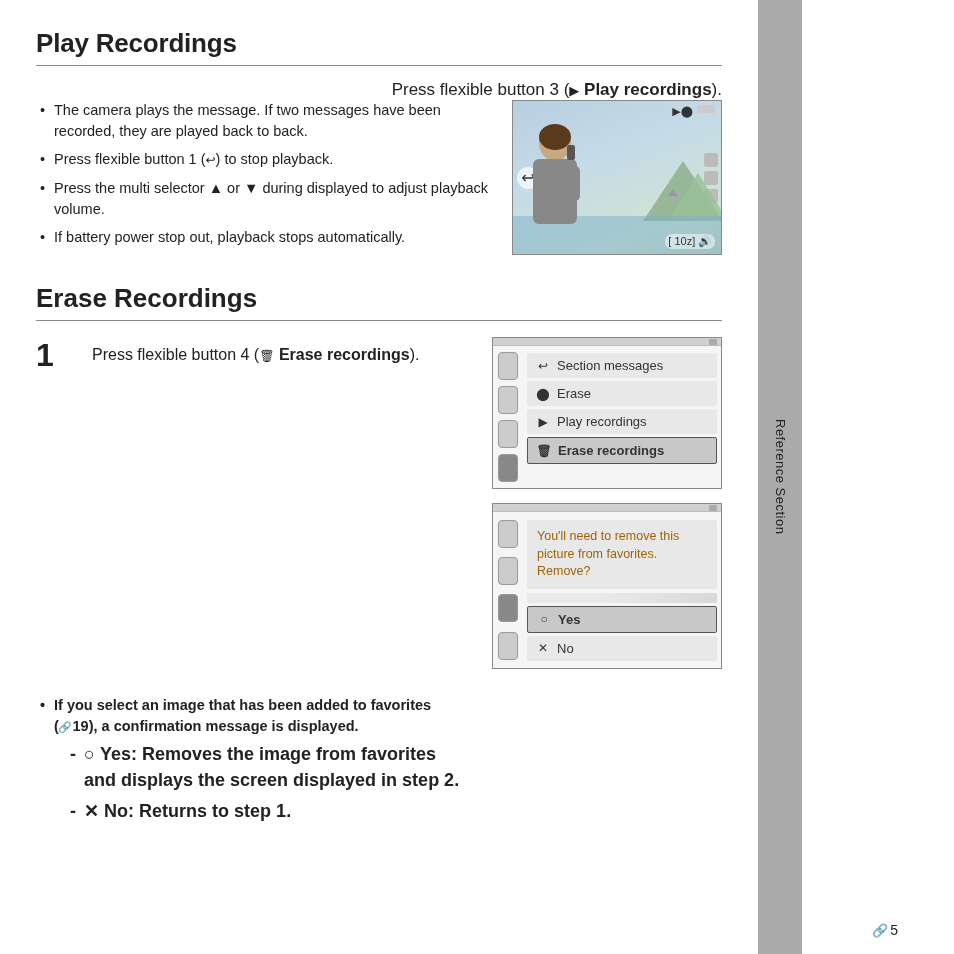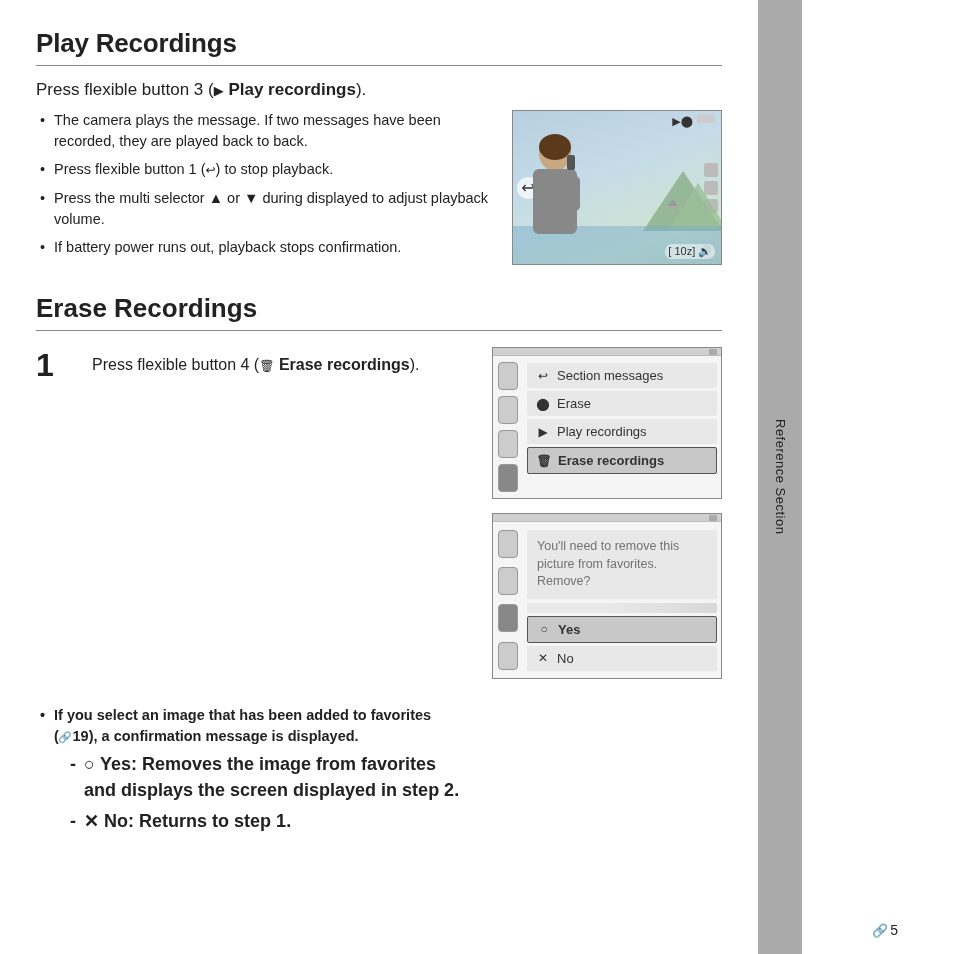--- a/index.html
+++ b/index.html
@@ -54,21 +54,22 @@
     }
 
     
     .play-section {
       margin-bottom: 28px;
     }
 
     .subsection-heading {
       font-size: 17px;
       font-weight: normal;
-      margin-bottom: 10px;
+      margin-bottom: 0;
+      text-align: right;
     }
 
     .subsection-heading strong {
       font-weight: bold;
     }
 
     .play-content-row {
       display: flex;
       gap: 12px;
       align-items: center;
@@ -299,21 +300,21 @@
       width: 8px;
       height: 6px;
       background: #aaa;
       border-radius: 1px;
     }
 
     
     .confirm-text-area {
       padding: 8px 10px;
       font-size: 12.5px;
-      color: #737373;
+      color: #a16207;
       line-height: 1.4;
       background: #e8e8e8;
       margin: 4px;
       border-radius: 2px;
     }
 
     
     .erase-bottom-row {
       display: flex;
       gap: 20px;
@@ -393,21 +394,21 @@
       <p class="subsection-heading">
         Press flexible button 3 (<span style="font-size:13px;">▶</span> <strong>Play recordings</strong>).
       </p>
 
       <div class="play-content-row">
         <div class="play-text">
           <ul class="bullet-list">
             <li>The camera plays the message. If two messages have been recorded, they are played back to back.</li>
             <li>Press flexible button 1 (<span style="font-size:12px;">↩</span>) to stop playback.</li>
             <li>Press the multi selector ▲ or ▼ during displayed to adjust playback volume.</li>
-            <li>If battery power runs out, playback stops confirmation.</li>
+            <li>If battery power stop out, playback stops automatically.</li>
           </ul>
         </div>
 
         <div class="camera-display">
           <div class="camera-display-inner">
 
             <div class="cam-top-icons">
               <span style="font-size:11px;">▶⬤</span>
               <span style="background:#ccc;width:18px;height:8px;display:inline-block;border-radius:1px;"></span>
             </div>

